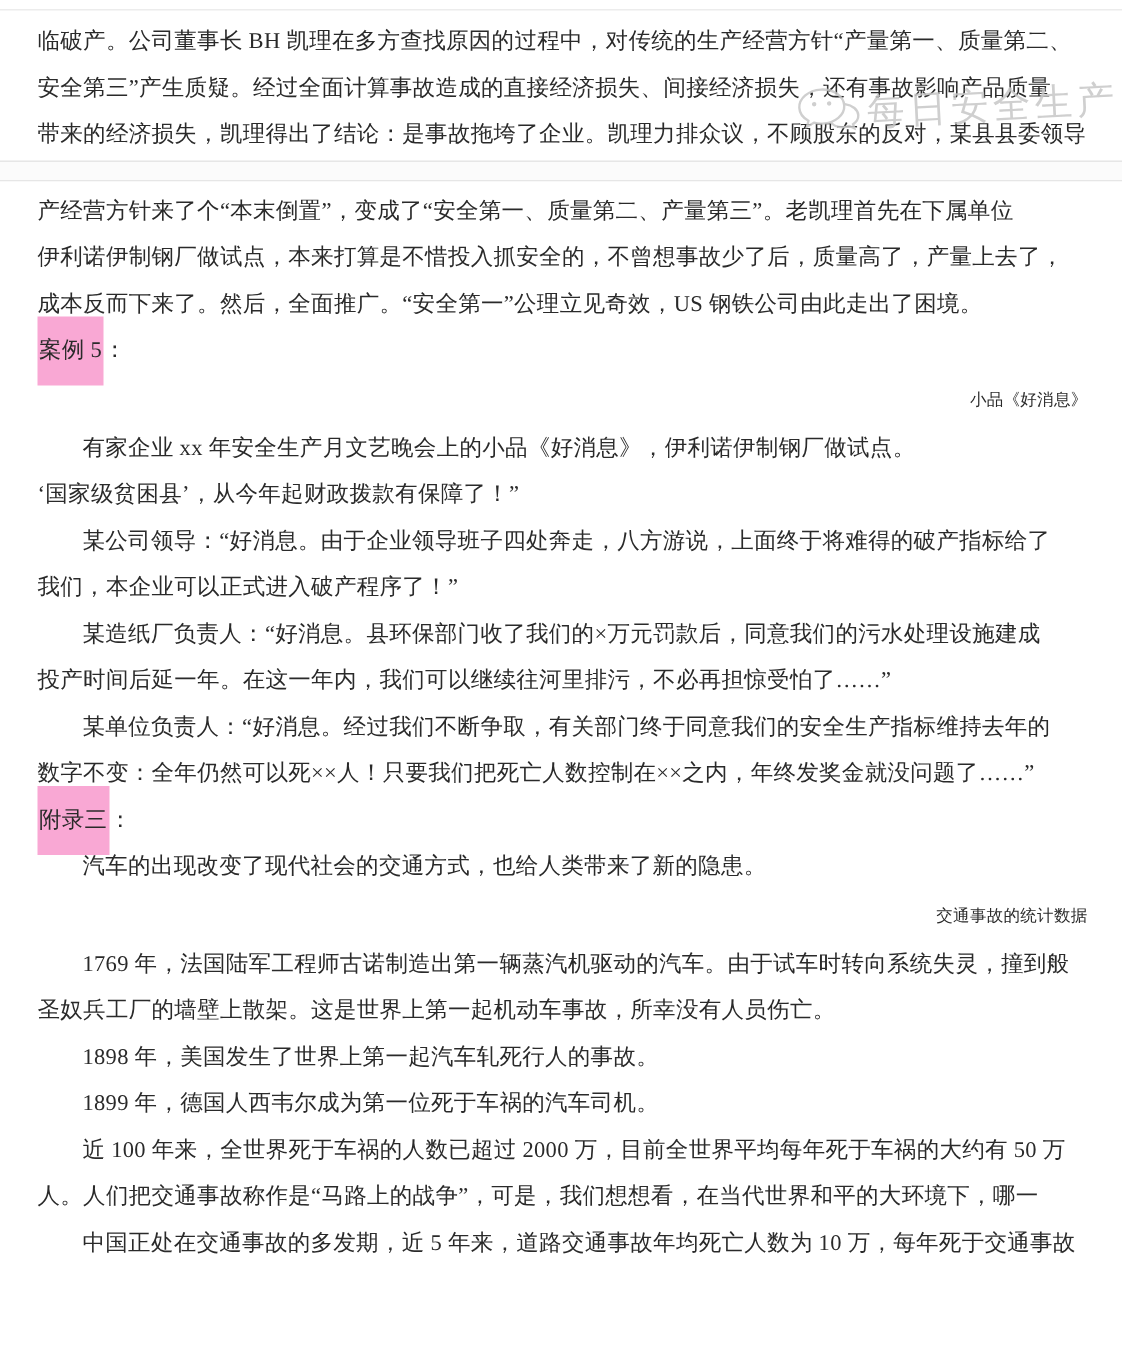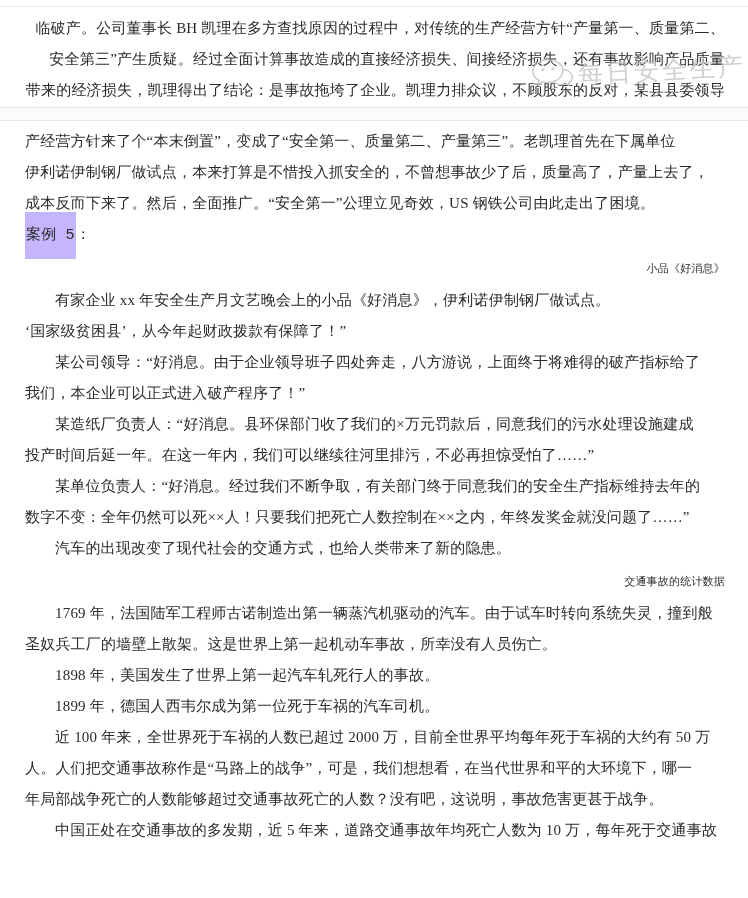--- a/index.html
+++ b/index.html
@@ -15,21 +15,20 @@
   .page {
     padding: 0 23px 0 25px;
     overflow: hidden;
     background: #ffffff;
   }
   .page1 {
     margin-top: 6px;
     border-top: 1px solid #ececec;
     padding-top: 6px;
     height: 94px;
-    text-align: right;
   }
   .page-gap {
     height: 12px;
     background: #fbfbfb;
     border-top: 1px solid #e6e6e6;
     border-bottom: 1px solid #e6e6e6;
   }
   .page2 { padding-top: 5px; }
   .line {
     font-size: 15px;
@@ -41,23 +40,22 @@
   .doc-title {
     font-size: 11px;
     font-weight: normal;
     text-align: right;
     line-height: 32px;
     white-space: nowrap;
     text-indent: 0;
     margin: 1px 0;
   }
   .hl {
-    background: #c4b5fd;
+    background: #f9a8d4;
     padding: 15px 1px;
-    font-family: Liberation Mono, monospace;
   }
   .watermark {
     position: absolute;
     top: 52px;
     right: 2px;
     display: flex;
     align-items: center;
     gap: 4px;
     transform: rotate(-3deg);
     opacity: 0.85;
@@ -94,31 +92,31 @@
 
     <div class="line indent">有家企业 xx 年安全生产月文艺晚会上的小品《好消息》，伊利诺伊制钢厂做试点。</div>
     <div class="line">‘国家级贫困县’，从今年起财政拨款有保障了！”</div>
     <div class="line indent">某公司领导：“好消息。由于企业领导班子四处奔走，八方游说，上面终于将难得的破产指标给了</div>
     <div class="line">我们，本企业可以正式进入破产程序了！”</div>
     <div class="line indent">某造纸厂负责人：“好消息。县环保部门收了我们的×万元罚款后，同意我们的污水处理设施建成</div>
     <div class="line">投产时间后延一年。在这一年内，我们可以继续往河里排污，不必再担惊受怕了……”</div>
     <div class="line indent">某单位负责人：“好消息。经过我们不断争取，有关部门终于同意我们的安全生产指标维持去年的</div>
     <div class="line">数字不变：全年仍然可以死××人！只要我们把死亡人数控制在××之内，年终发奖金就没问题了……”</div>
 
+    <div class="line"><span class="hl">附录三</span><span>：</span></div>
 
     <div class="line indent">汽车的出现改变了现代社会的交通方式，也给人类带来了新的隐患。</div>
 
     <div class="line doc-title">交通事故的统计数据</div>
     <div class="line indent">1769 年，法国陆军工程师古诺制造出第一辆蒸汽机驱动的汽车。由于试车时转向系统失灵，撞到般</div>
     <div class="line">圣奴兵工厂的墙壁上散架。这是世界上第一起机动车事故，所幸没有人员伤亡。</div>
     <div class="line indent">1898 年，美国发生了世界上第一起汽车轧死行人的事故。</div>
     <div class="line indent">1899 年，德国人西韦尔成为第一位死于车祸的汽车司机。</div>
     <div class="line indent">近 100 年来，全世界死于车祸的人数已超过 2000 万，目前全世界平均每年死于车祸的大约有 50 万</div>
     <div class="line">人。人们把交通事故称作是“马路上的战争”，可是，我们想想看，在当代世界和平的大环境下，哪一</div>
-    <div class="line">年局部战争死亡的人数能够超过交通事故死亡的人数？没有吧，这说明，事故危害更甚于战争。</div>
     <div class="line indent">中国正处在交通事故的多发期，近 5 年来，道路交通事故年均死亡人数为 10 万，每年死于交通事故</div>
   </div>
 
   <div class="watermark">
     <span>
       <svg width="44" height="34" viewBox="0 0 44 34" fill="none">
         <path d="M18 3 C9.7 3 3 8.1 3 14.4 C3 18 5.2 21.2 8.6 23.3 L7.5 27.2 L12.2 24.8 C14 25.4 16 25.7 18 25.7 C26.3 25.7 33 20.7 33 14.4 C33 8.1 26.3 3 18 3 Z" stroke="#c7c7c7" stroke-width="1.6"></path>
         <circle cx="13" cy="12.5" r="1.5" fill="#c7c7c7"></circle>
         <circle cx="23" cy="12.5" r="1.5" fill="#c7c7c7"></circle>
         <path d="M33.5 13.5 C38.5 14.5 42 17.7 42 21.3 C42 23.7 40.5 25.8 38.2 27.2 L38.9 29.9 L35.7 28.2 C34.5 28.6 33.2 28.8 31.8 28.8 C28.2 28.8 25 27.3 23.4 25" stroke="#c7c7c7" stroke-width="1.6"></path>

